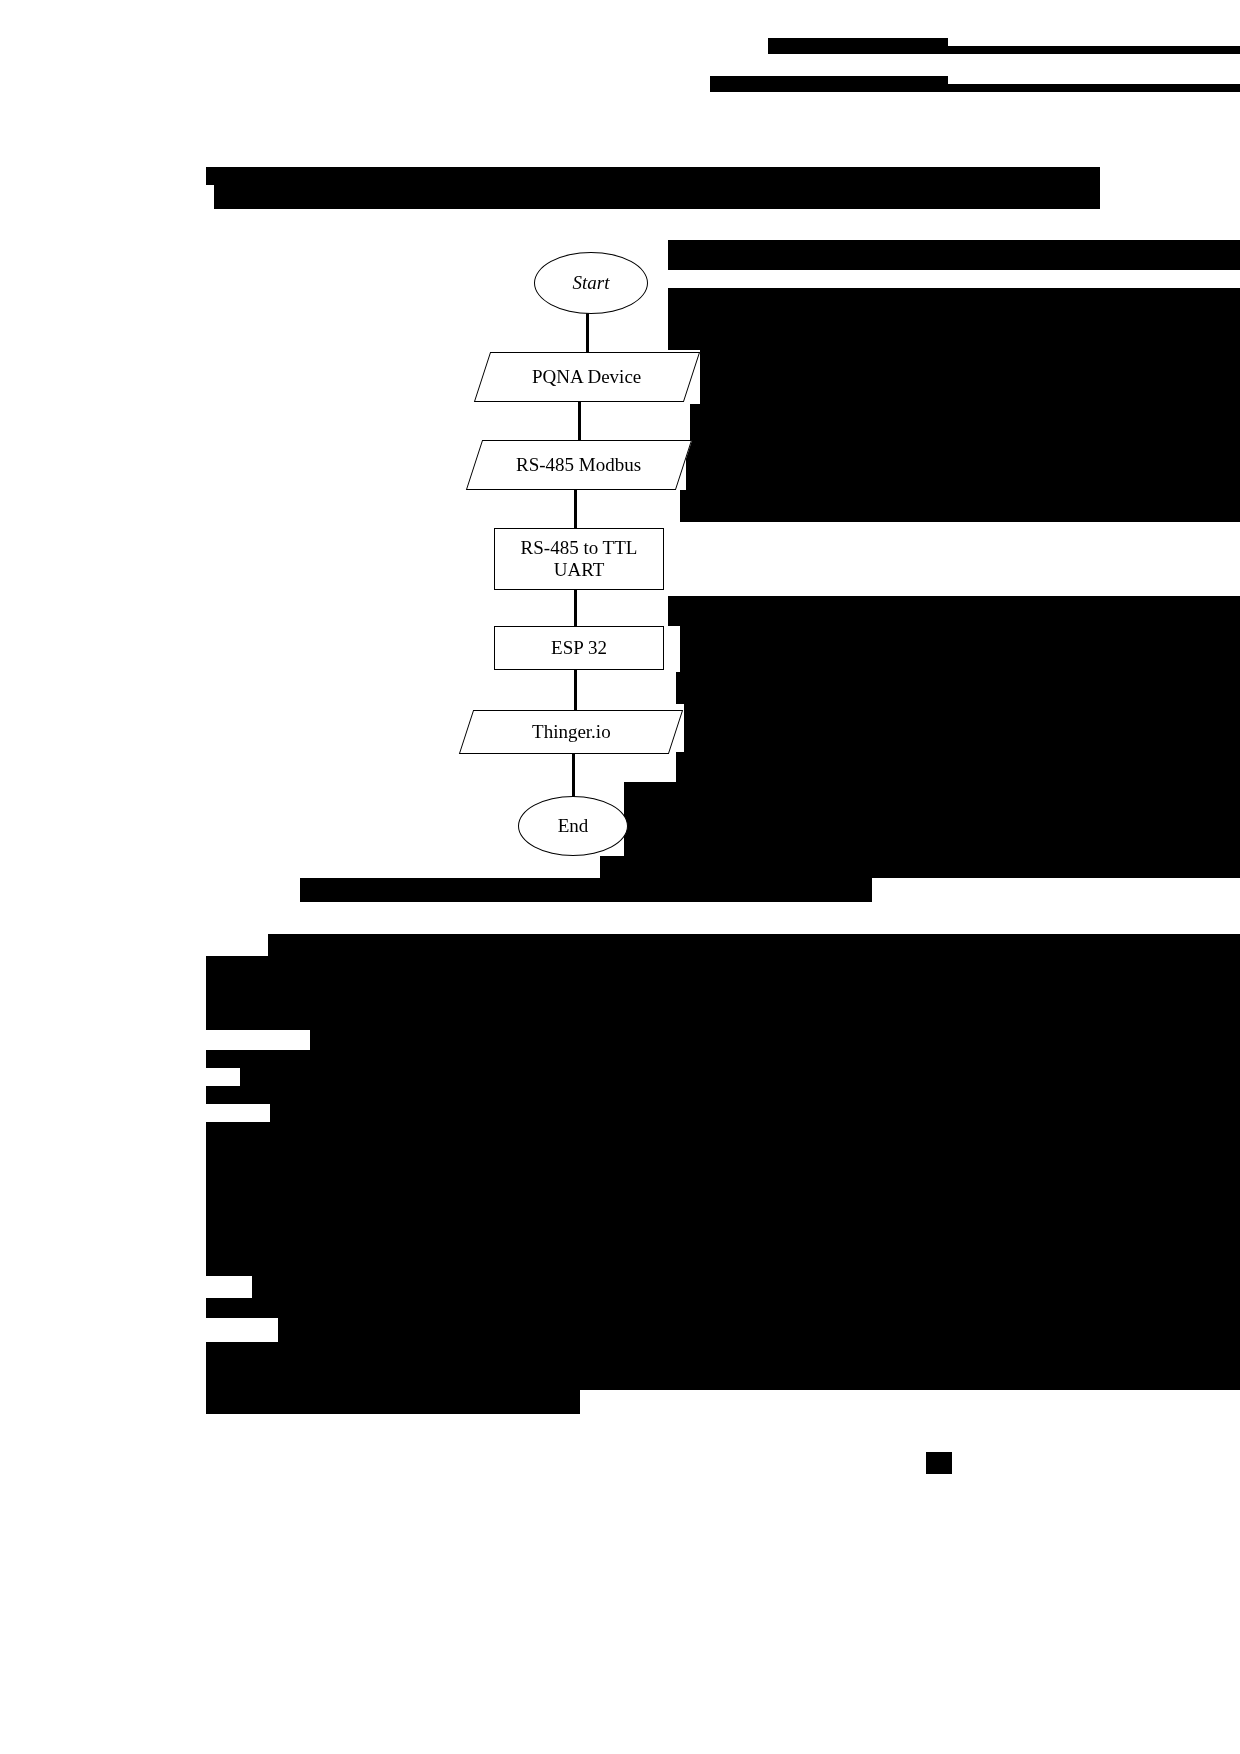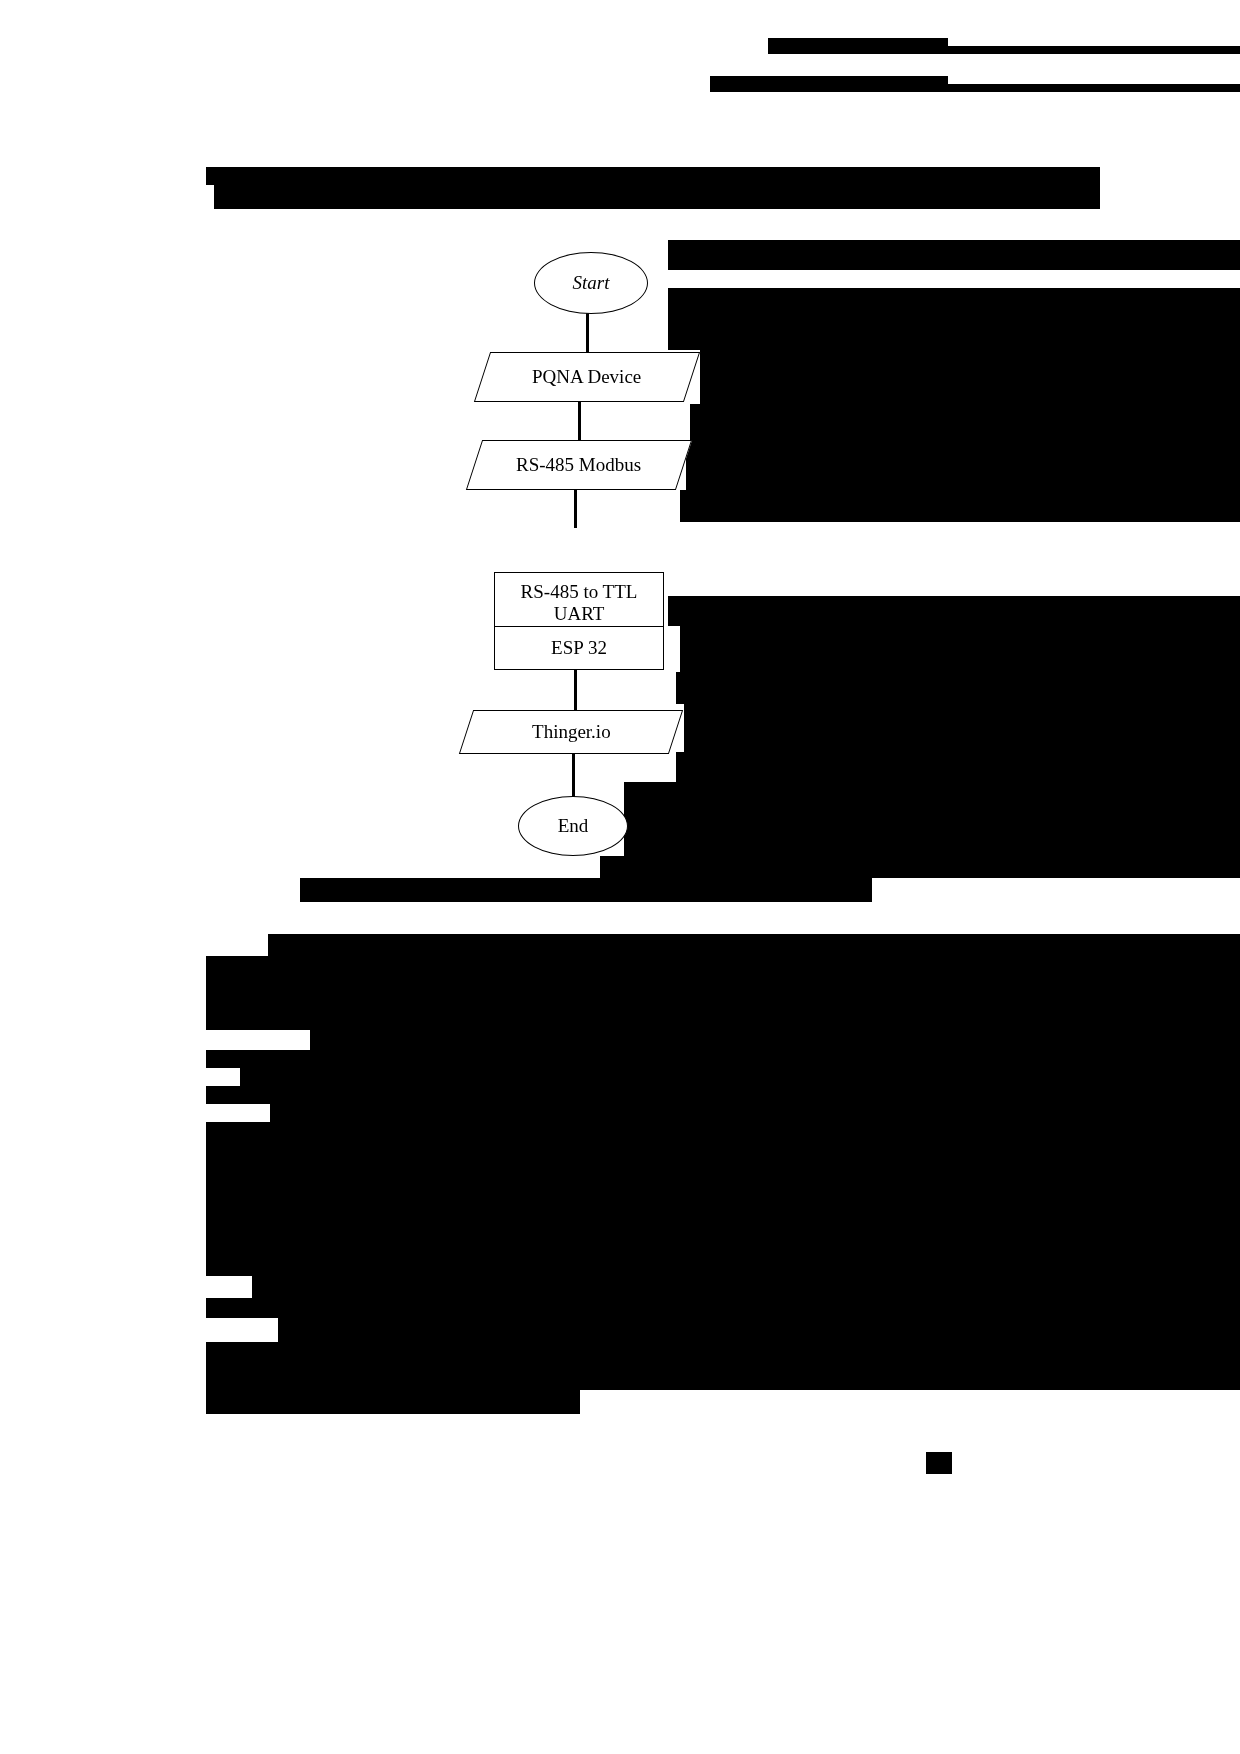--- a/index.html
+++ b/index.html
@@ -135,21 +135,21 @@
     </div>
 
     <div class="node io" style="left:482px; top:352px; width:210px; height:50px;">
       <span>PQNA Device</span>
     </div>
 
     <div class="node io" style="left:474px; top:440px; width:210px; height:50px;">
       <span>RS-485 Modbus</span>
     </div>
 
-    <div class="node" style="left:494px; top:528px; width:170px; height:62px; padding:0 6px;margin-top:44px;">
+    <div class="node" style="left:494px; top:528px; width:170px; height:62px; padding:0 6px;">
       <span>RS-485 to TTL UART</span>
     </div>
 
     <div class="node" style="left:494px; top:626px; width:170px; height:44px;">
       <span>ESP 32</span>
     </div>
 
     <div class="node io" style="left:466px; top:710px; width:210px; height:44px;">
       <span>Thinger.io</span>
     </div>

